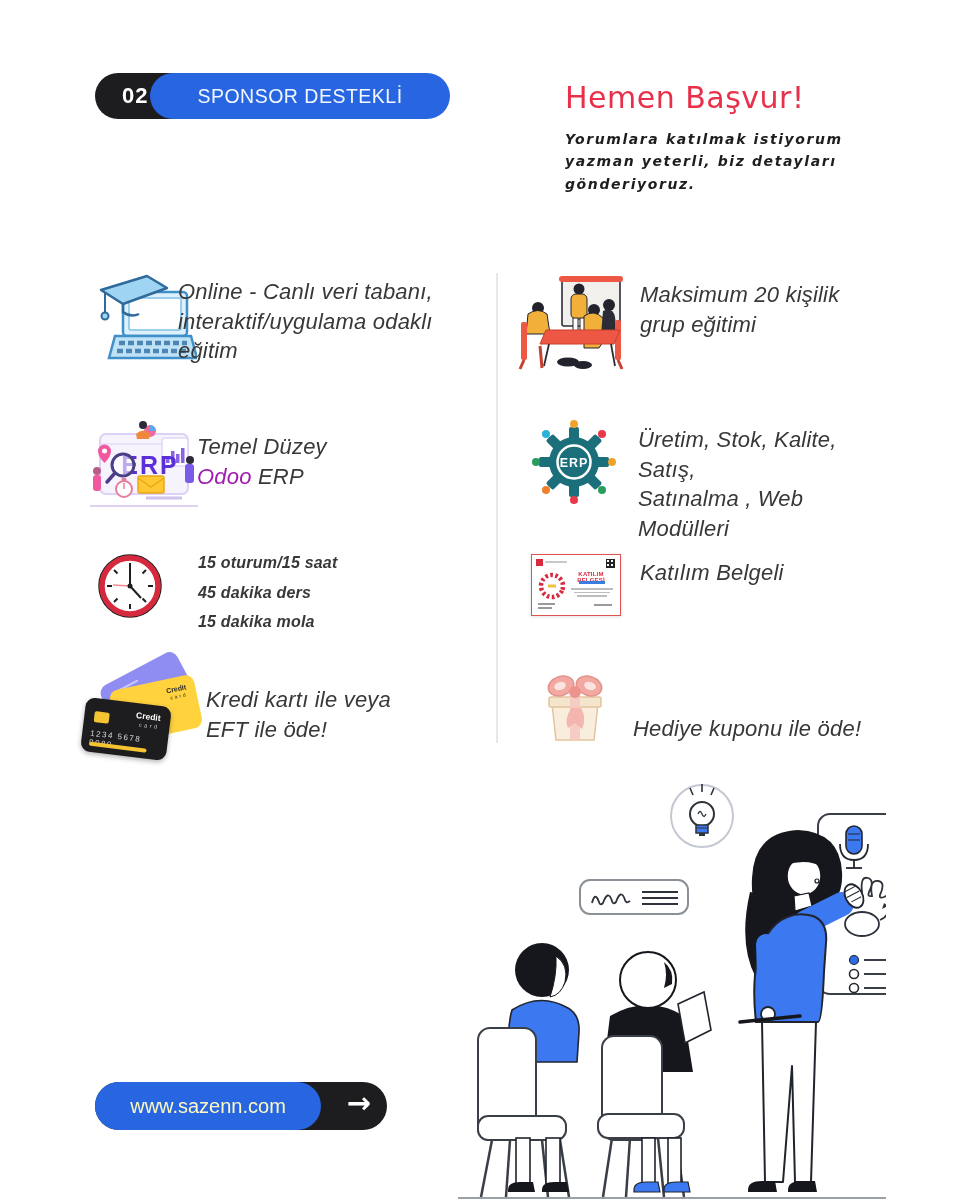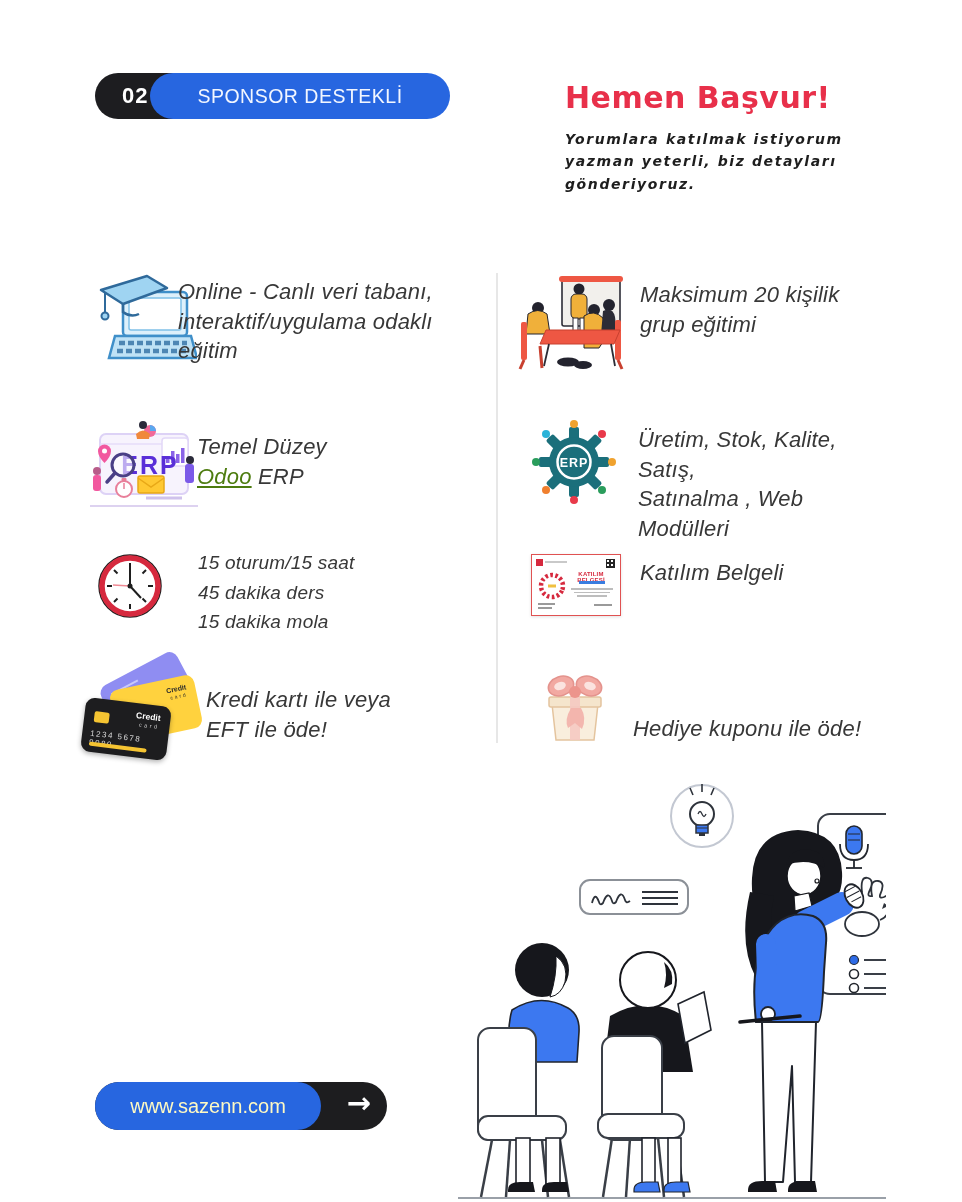--- a/index.html
+++ b/index.html
@@ -10,33 +10,33 @@
   .badge-group{position:absolute;left:95px;top:73px;height:46px;}
   .badge-num{position:absolute;left:0;top:0;width:156px;height:46px;border-radius:25px;
              background:#1d1d20;color:#fff;font-size:22px;font-weight:bold;
              line-height:46px;padding-left:27px;box-sizing:border-box;letter-spacing:1px;}
   .badge-label{position:absolute;left:55px;top:0;width:300px;height:46px;border-radius:25px;
              background:#2766e0;color:#f2f6ff;font-size:19.5px;line-height:46px;
              text-align:center;letter-spacing:.5px;}
 
   
   .hdr{position:absolute;left:565px;top:80px;width:340px;}
-  .hdr-title{font-size:30px;font-weight:bold;color:#e8304a;letter-spacing:.5px;
+  .hdr-title{font-size:30px;font-weight:normal;color:#e8304a;letter-spacing:.5px;
              font-family:"DejaVu Sans",sans-serif;}
   .hdr-sub{margin-top:13px;font-size:14px;font-weight:bold;font-style:italic;
            letter-spacing:1.6px;line-height:1.6;color:#1e1e1e;
            font-family:"DejaVu Sans",sans-serif;}
 
   .divider{position:absolute;left:496px;top:273px;width:2px;height:470px;background:#e7e7e7;}
 
   .ficon{position:absolute;}
   .ftext{position:absolute;font-style:italic;color:#383838;font-size:22px;line-height:29.5px;
          letter-spacing:.2px;}
   .ftext.big{font-size:22px;line-height:30px;}
-  .odoo{color:#4d7c0f;text-decoration:underline;}
+  .odoo{color:#a21caf;}
 
   
   .cert{position:absolute;left:531px;top:554px;width:90px;height:62px;background:#fff;
         border:1.5px solid #e05252;box-sizing:border-box;box-shadow:0 1px 3px rgba(0,0,0,.12);}
   .cert *{position:absolute;}
   .cert-logo{left:4px;top:4px;width:7px;height:7px;background:#d6293e;}
   .cert-logo-line{left:13px;top:6px;width:22px;height:2px;background:#c9c9c9;}
   .cert-qr{right:5px;top:4px;width:9px;height:9px;background:#242424;
            background-image:radial-gradient(#fff 1px,transparent 1.2px);background-size:4px 4px;}
   .cert-title{left:33px;top:16px;width:52px;text-align:center;font-size:6px;font-weight:bold;
@@ -240,21 +240,21 @@
           <line x1="51" y1="19" x2="47.5" y2="22.5"></line>
         <line x1="19" y1="51" x2="22.5" y2="47.5"></line>
           <line x1="51" y1="51" x2="47.5" y2="47.5"></line>
       </g>
       <line x1="35" y1="35" x2="35" y2="16" stroke="#1e1e1e" stroke-width="2"></line>
       <line x1="35" y1="35" x2="46" y2="47" stroke="#1e1e1e" stroke-width="2"></line>
       <line x1="35" y1="35" x2="18" y2="34" stroke="#f08a94" stroke-width="1.5"></line>
       <circle cx="35" cy="35" r="2.5" fill="#1e1e1e"></circle>
     </svg>
   </div>
-  <div class="ftext" style="left:198px;top:548px;font-size:19px;">
+  <div class="ftext" style="left:198px;top:548px;font-size:16px;font-weight:bold;">
     <div>15 oturum/15 saat</div>
     <div>45 dakika ders</div>
     <div>15 dakika mola</div>
   </div>
 
   <div class="cert">
     <div class="cert-logo"></div>
     <div class="cert-logo-line"></div>
     <div class="cert-qr"></div>
     <svg style="left:4px;top:15px;" width="32" height="32" viewBox="0 0 32 32">

